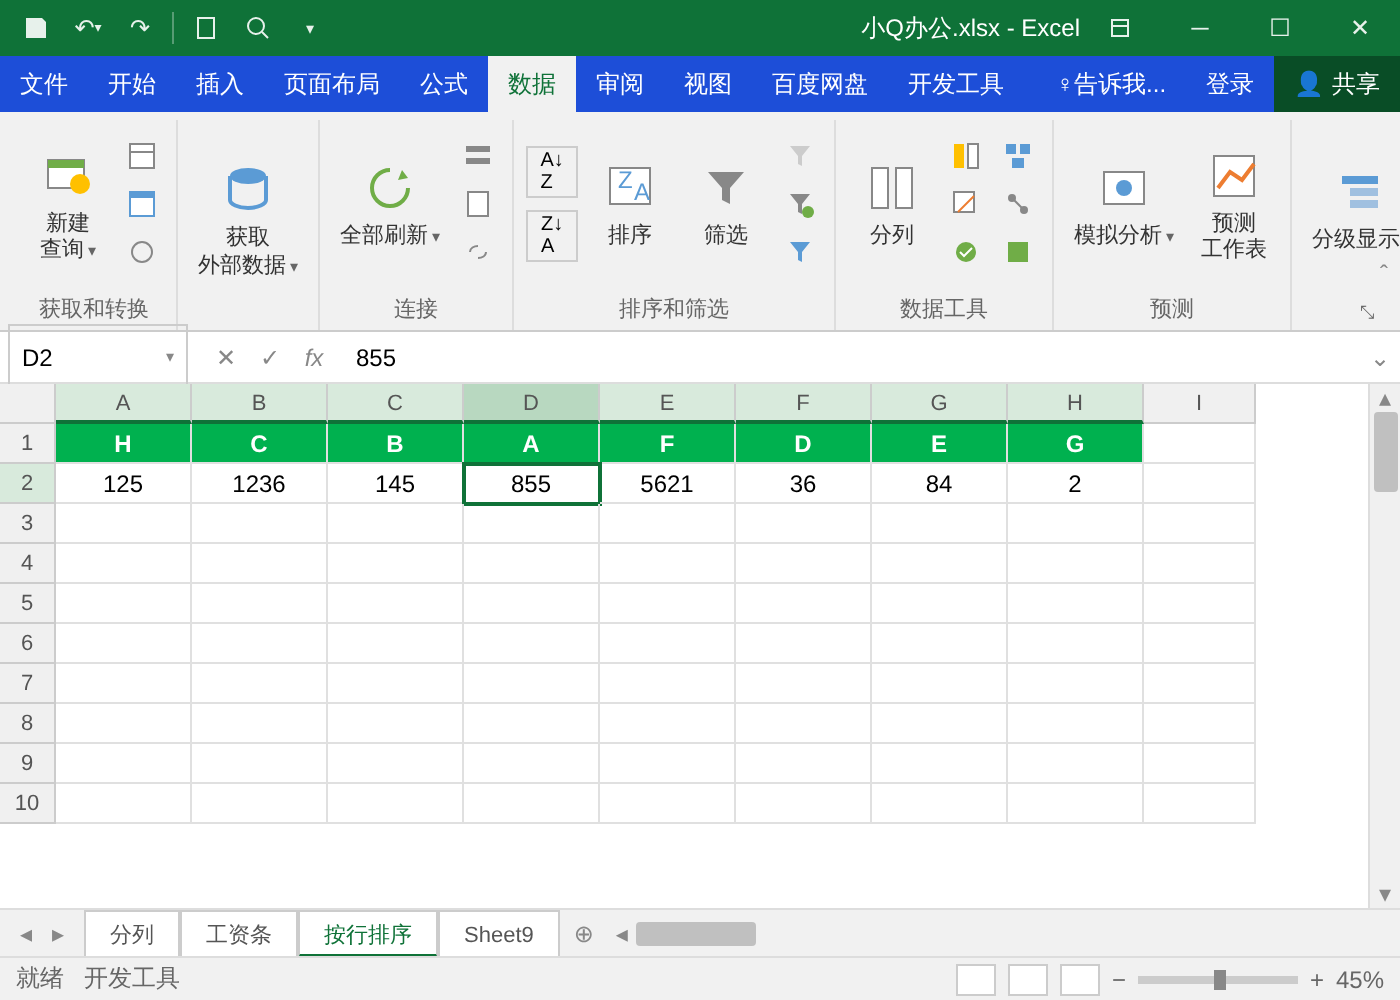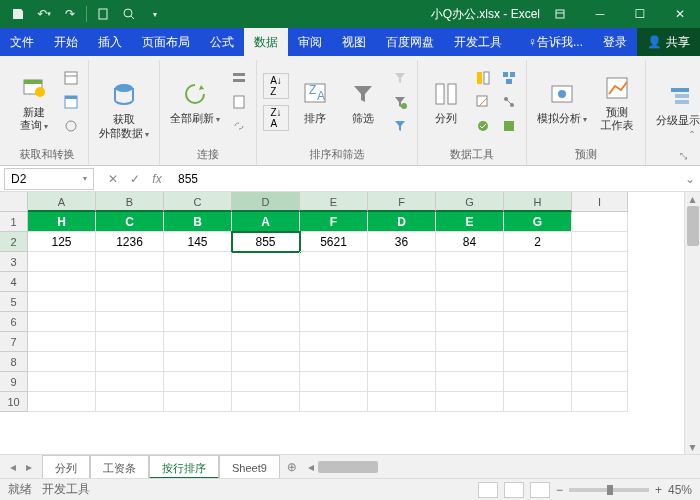--- a/index.html
+++ b/index.html
@@ -21,21 +21,21 @@
 .rgroup:last-child{border-right:none}
 .rgroup-body{flex:1;display:flex;align-items:center;gap:4px}
 .rgroup-label{font-size:11px;color:#666;padding:3px 0;display:flex;align-items:center;gap:2px}
 .bigbtn{display:flex;flex-direction:column;align-items:center;gap:2px;padding:2px 4px;min-width:44px}
 .bigbtn-icon{width:32px;height:32px;display:flex;align-items:center;justify-content:center}
 .bigbtn-label{font-size:11px;color:#333;text-align:center;line-height:1.2;white-space:pre}
 .smallbtns{display:flex;flex-direction:column;gap:2px}
 .smallbtn{width:22px;height:22px;display:flex;align-items:center;justify-content:center}
 .collapse-arrow{position:absolute;right:6px;top:130px;color:#888}
 .namebox-row{height:26px;background:#fff;border-bottom:1px solid #ddd;display:flex;align-items:center}
-.namebox{width:90px;height:22px;border:1px solid #ccc;margin:0 4px;padding:4px 6px;display:flex;align-items:center;justify-content:space-between}
+.namebox{width:90px;height:22px;border:1px solid #ccc;margin:0 4px;padding:16px 6px;display:flex;align-items:center;justify-content:space-between}
 .fx-btns{display:flex;gap:4px;padding:0 6px;color:#888}
 .fx-btn{width:18px;text-align:center}
 .formula-input{flex:1;padding:0 6px;font-size:12px}
 .expand-fb{width:20px;text-align:center;color:#888}
 .grid-wrap{flex:1;display:flex;overflow:hidden;position:relative}
 .corner{width:28px;height:20px;background:#f0f0f0;border-right:1px solid #ccc;border-bottom:1px solid #ccc}
 .colheads{display:flex;height:20px}
 .colhead{width:68px;background:#f0f0f0;border-right:1px solid #ccc;border-bottom:1px solid #ccc;text-align:center;line-height:20px;color:#555;font-size:11px}
 .colhead.sel{background:#d8eadc;border-bottom:2px solid #0f7238}
 .colhead.last{width:56px}

